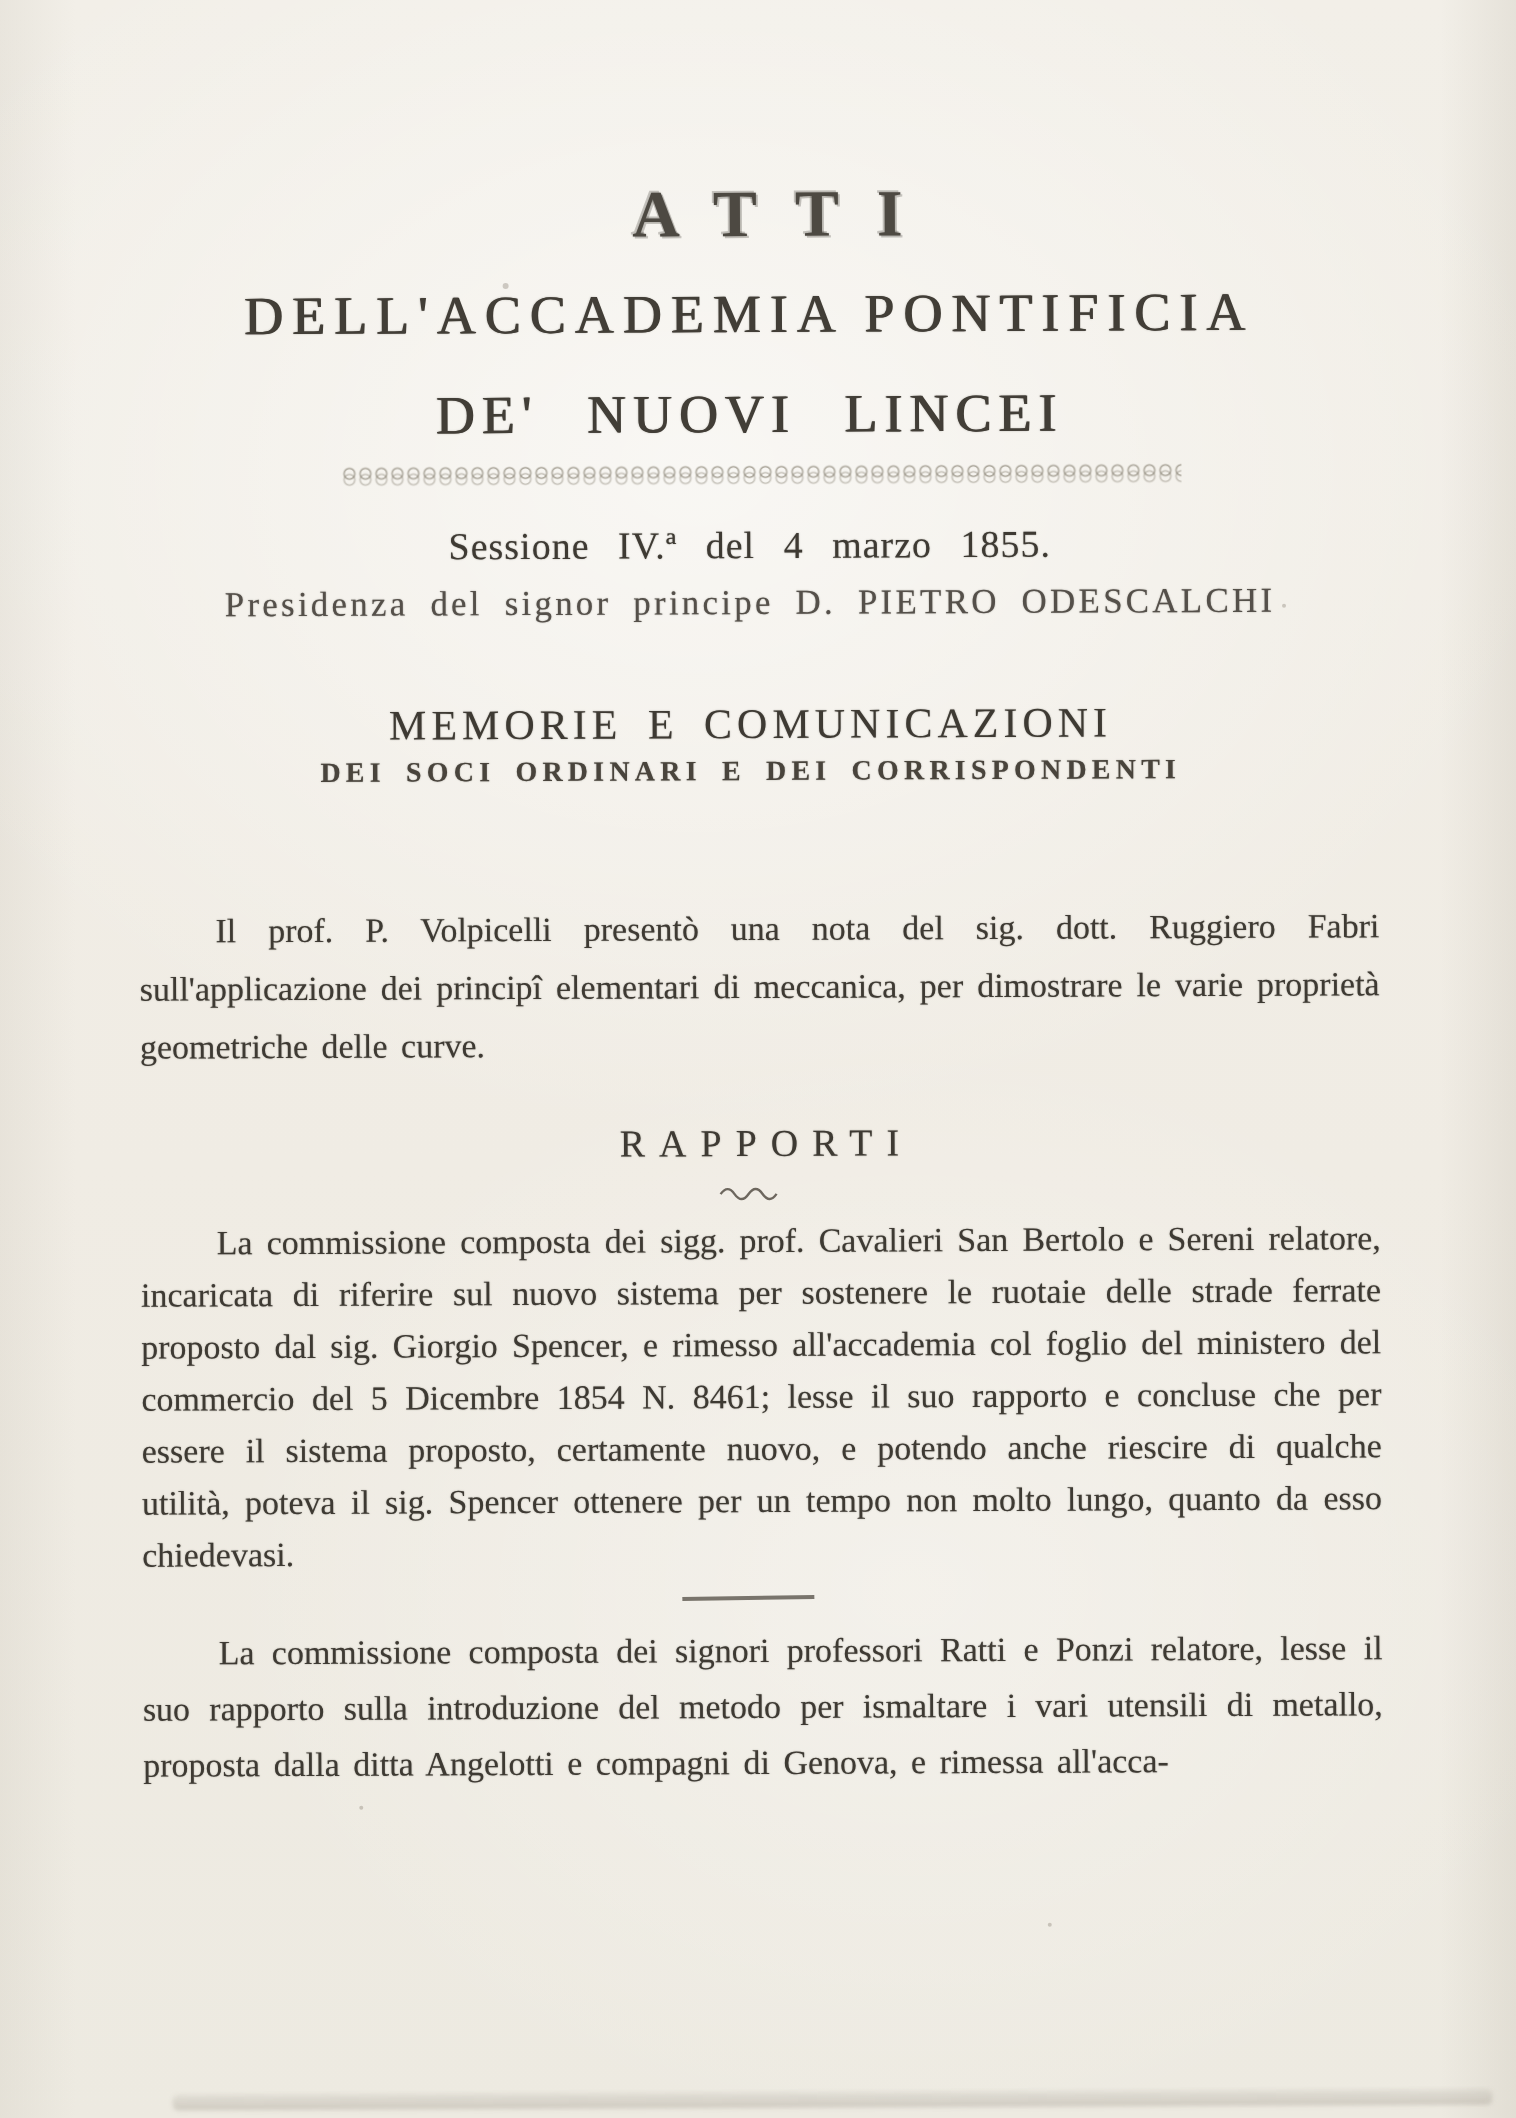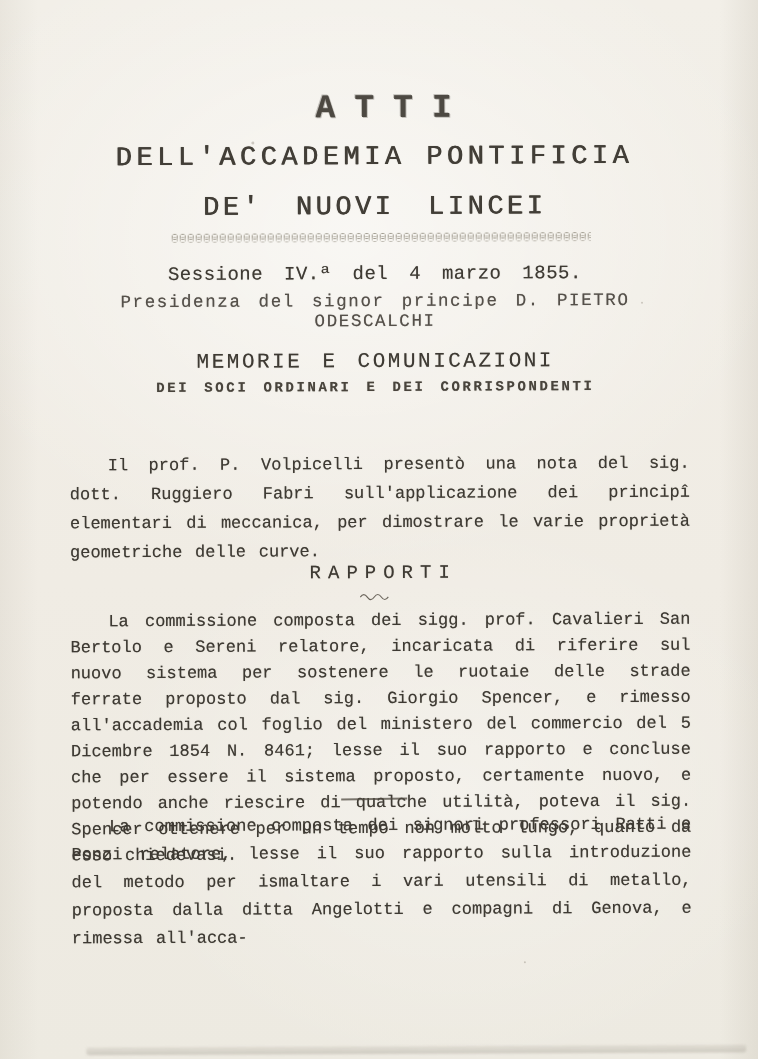--- a/index.html
+++ b/index.html
@@ -11,21 +11,21 @@
     position: relative;
     width: 758px;
     height: 1059px;
     overflow: hidden;
     margin: 0 auto;
     background:
       radial-gradient(ellipse 620px 480px at 46% 22%, rgba(255,255,255,0.55), rgba(255,255,255,0) 70%),
       radial-gradient(ellipse 500px 400px at 60% 75%, rgba(255,255,255,0.30), rgba(255,255,255,0) 70%),
       linear-gradient(90deg, rgba(185,178,164,0.16) 0%, rgba(185,178,164,0) 5%, rgba(185,178,164,0) 95%, rgba(185,178,164,0.22) 100%),
       linear-gradient(180deg, #f2efe8 0%, #f0ece4 55%, #edeae1 100%);
-    font-family: Liberation Mono, monospace;
+    font-family: Liberation Serif, serif;
     color: #3e3a33;
   }
   .content {
     position: absolute;
     inset: 0;
     transform: rotate(-0.25deg);
   }
   .ink {
     text-shadow: 0 0 0.7px rgba(62,58,51,0.55);
   }

